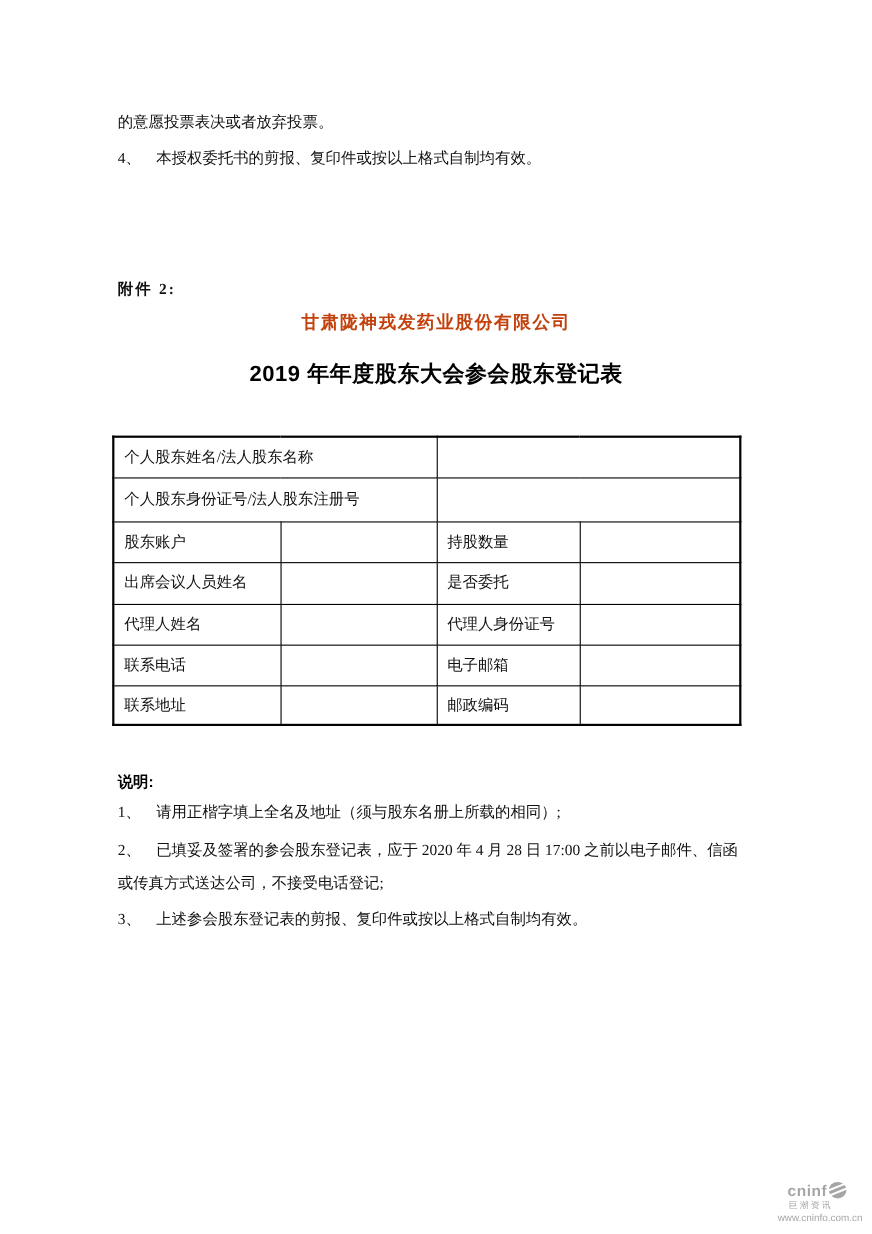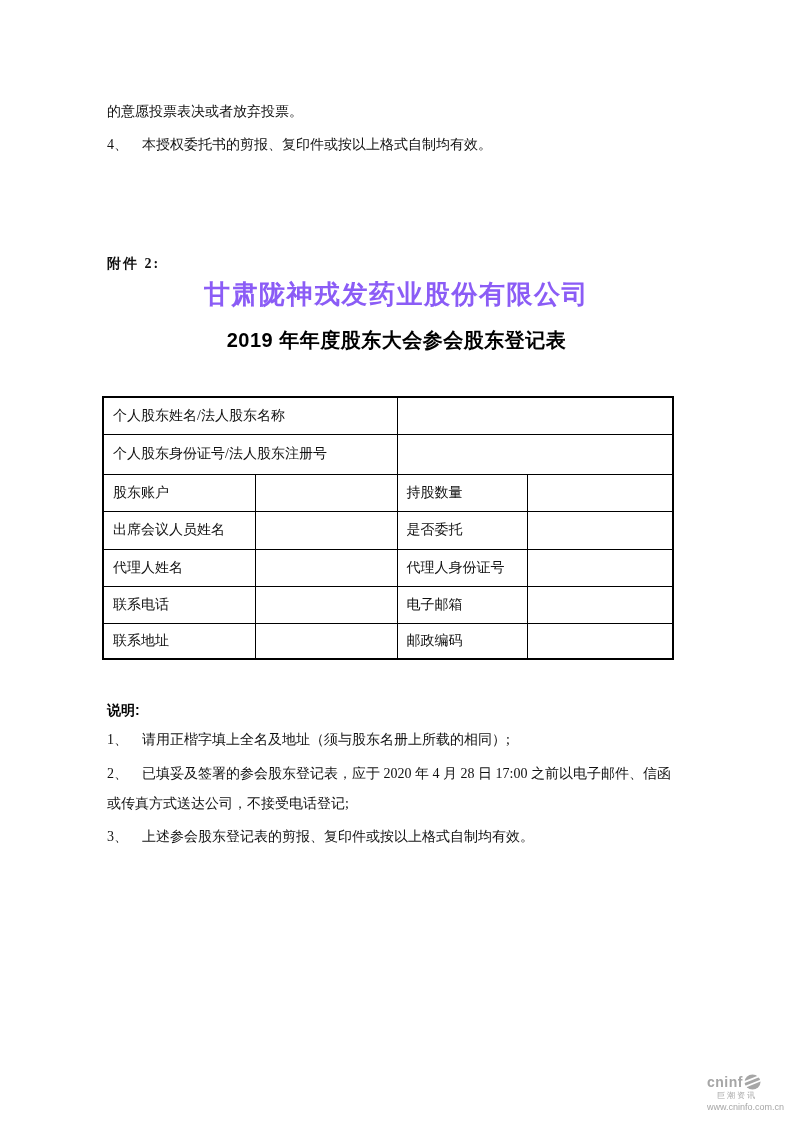--- a/index.html
+++ b/index.html
@@ -22,24 +22,24 @@
   }
   .numbered { display: flex; }
   .numbered .num { width: 24px; flex: 0 0 auto; }
   .numbered .txt { margin-left: 11px; white-space: pre; }
   .attachment { font-size: 14px; letter-spacing: 2px; }
   .doc-title {
     left: 0; right: 0;
     text-align: center;
     font-family: "Liberation Sans", "DejaVu Sans", sans-serif;
     font-weight: 700;
-    font-size: 26px;
+    font-size: 16px;
     line-height: 24px;
     letter-spacing: 1.5px;
-    color: #8b5cf6;
+    color: #c2410c;
   }
   .doc-subtitle {
     left: 0; right: 0;
     text-align: center;
     font-family: "Liberation Sans", "DejaVu Sans", sans-serif;
     font-weight: 700;
     font-size: 20px;
     line-height: 24px;
     letter-spacing: 0.5px;
     color: #000;
@@ -75,21 +75,21 @@
     line-height: 20px;
     color: #000;
   }
   .watermark {
     right: 14px;
     top: 1074px;
     width: 72px;
     text-align: center;
     line-height: 1;
   }
-  .wm-row { display: flex; align-items: center; justify-content: flex-start; gap: 1px; }
+  .wm-row { display: flex; align-items: center; justify-content: center; gap: 1px; }
   .wm-brand {
     font-family: "Liberation Sans", "DejaVu Sans", sans-serif;
     font-weight: 700;
     font-size: 14px;
     letter-spacing: 0.5px;
   }
   .wm-cn {
     font-size: 8px;
     letter-spacing: 2px;
     margin-top: 2px;

